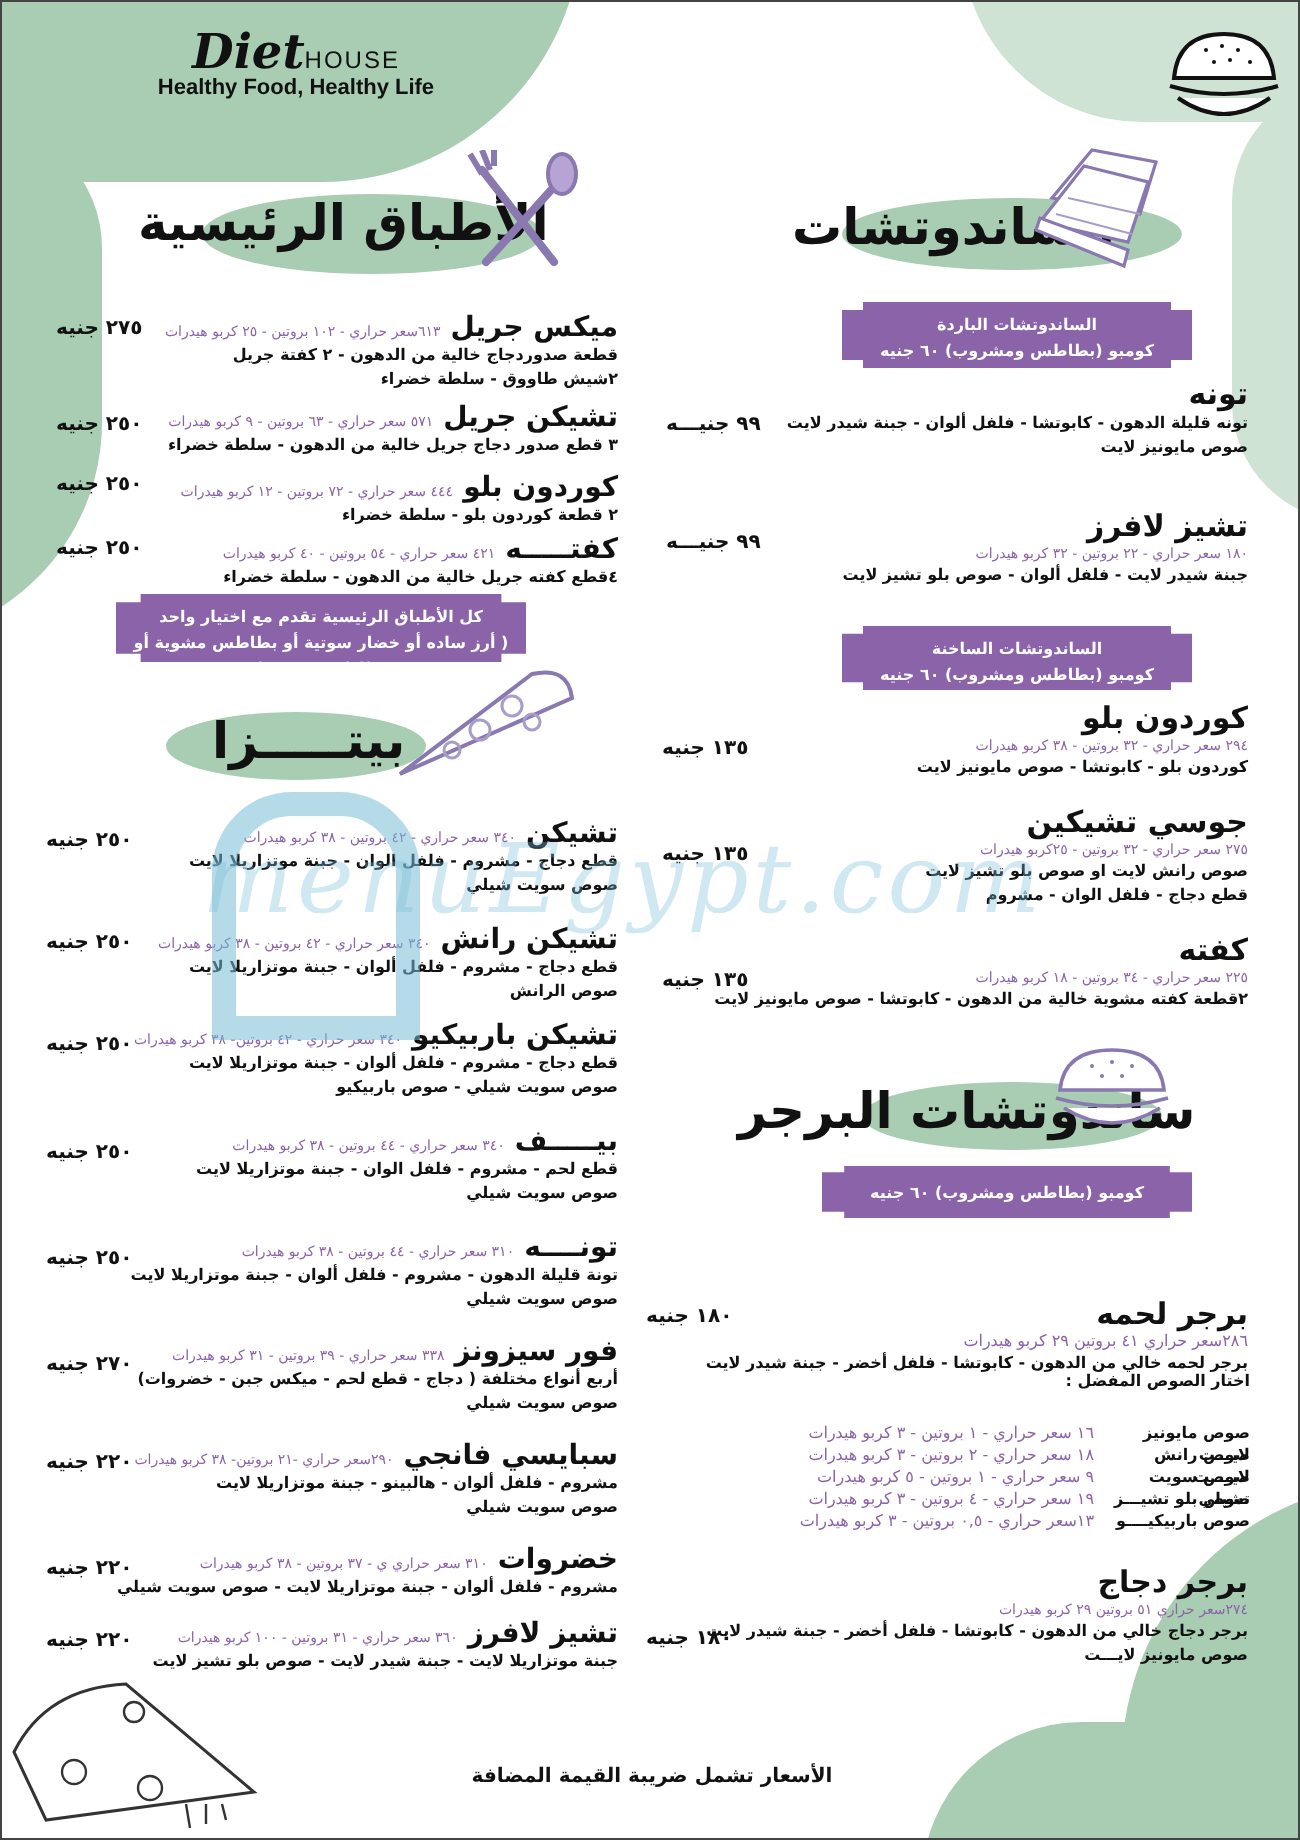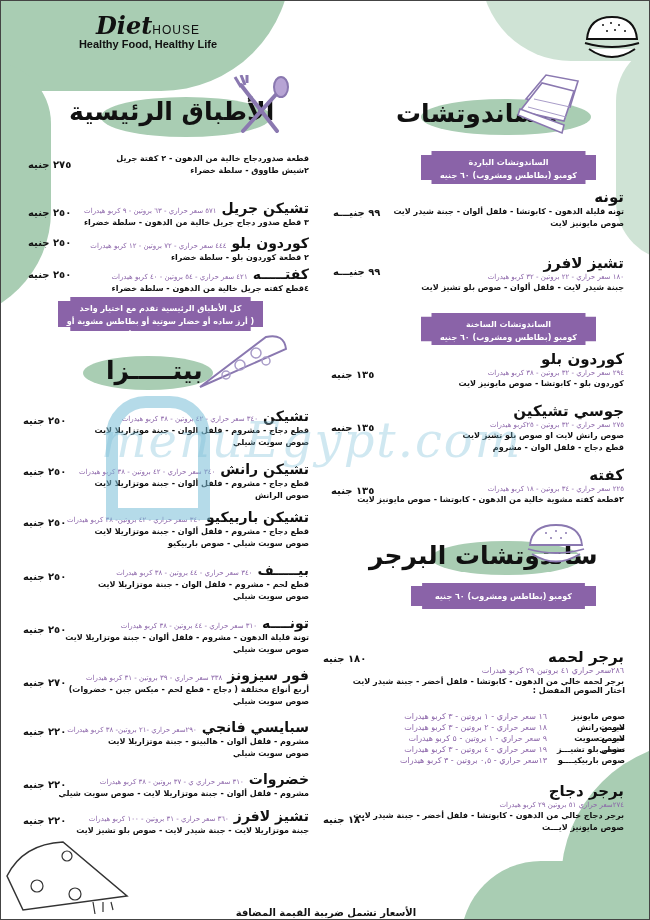--- a/index.html
+++ b/index.html
@@ -30,21 +30,21 @@
   .item .nut{color:#8a63a8;font-size:7px;display:inline;margin-right:5px;}
   .item .nut.block{display:block;margin-right:0;line-height:10px;}
   .item .desc{font-size:8px;line-height:12px;font-weight:bold;color:#111;}
   .price{position:absolute;direction:rtl;font-weight:bold;font-size:10px;color:#111;white-space:nowrap;}
 
   .sauce-head{position:absolute;direction:rtl;font-size:8px;font-weight:bold;right:65px;top:685px;}
   .sauce{position:absolute;direction:rtl;display:flex;font-size:8px;line-height:11px;right:65px;width:270px;}
   .sauce .sn{font-weight:bold;width:78px;text-align:right;}
   .sauce .sv{color:#8a63a8;}
 
-  .footer{position:absolute;left:0;width:650px;top:882px;text-align:center;direction:rtl;font-weight:bold;font-size:10px;margin-top:24px;}
+  .footer{position:absolute;left:0;width:650px;top:882px;text-align:center;direction:rtl;font-weight:bold;font-size:10px;}
   .watermark{position:absolute;left:100px;top:395px;font-family:"DejaVu Serif",serif;font-style:italic;font-size:48px;color:rgba(120,190,215,0.35);letter-spacing:2px;pointer-events:none;margin-top:16px;}
   .wm-m{position:absolute;left:105px;top:395px;width:80px;height:100px;border:12px solid rgba(120,190,215,0.55);border-radius:40px 40px 0 0;pointer-events:none;}
   svg{display:block;}
 </style>
 </head>
 <body>
 
 <div class="frame">
   <div class="blob blob-tl"></div>
   <div class="blob blob-tl2"></div>
@@ -101,20 +101,21 @@
           <path d="M2 44 L46 62 L48 54 L4 38 Z"></path>
         </g>
         <g stroke="#a89cc8" stroke-width="1">
           <line x1="12" y1="36" x2="50" y2="46"></line>
           <line x1="18" y1="28" x2="54" y2="36"></line>
         </g>
       </svg>
   </div>
 
   <div class="item" style="right:340px;top:152px;width:290px;">
+    <div><span class="name">ميكس جريل</span><span class="nut">٦١٣سعر حراري - ١٠٢ بروتين - ٢٥ كربو هيدرات</span></div>
     <div class="desc">قطعة صدوردجاج خالية من الدهون - ٢ كفتة جريل</div>
     <div class="desc">٢شيش طاووق - سلطة خضراء</div>
   </div>
   <div class="price" style="left:27px;top:158px;">٢٧٥ جنيه</div>
 
   <div class="item" style="right:340px;top:197px;width:290px;">
     <div><span class="name">تشيكن جريل</span><span class="nut">٥٧١ سعر حراري - ٦٣ بروتين - ٩ كربو هيدرات</span></div>
     <div class="desc">٣ قطع صدور دجاج جريل خالية من الدهون - سلطة خضراء</div>
   </div>
   <div class="price" style="left:27px;top:206px;">٢٥٠ جنيه</div>

